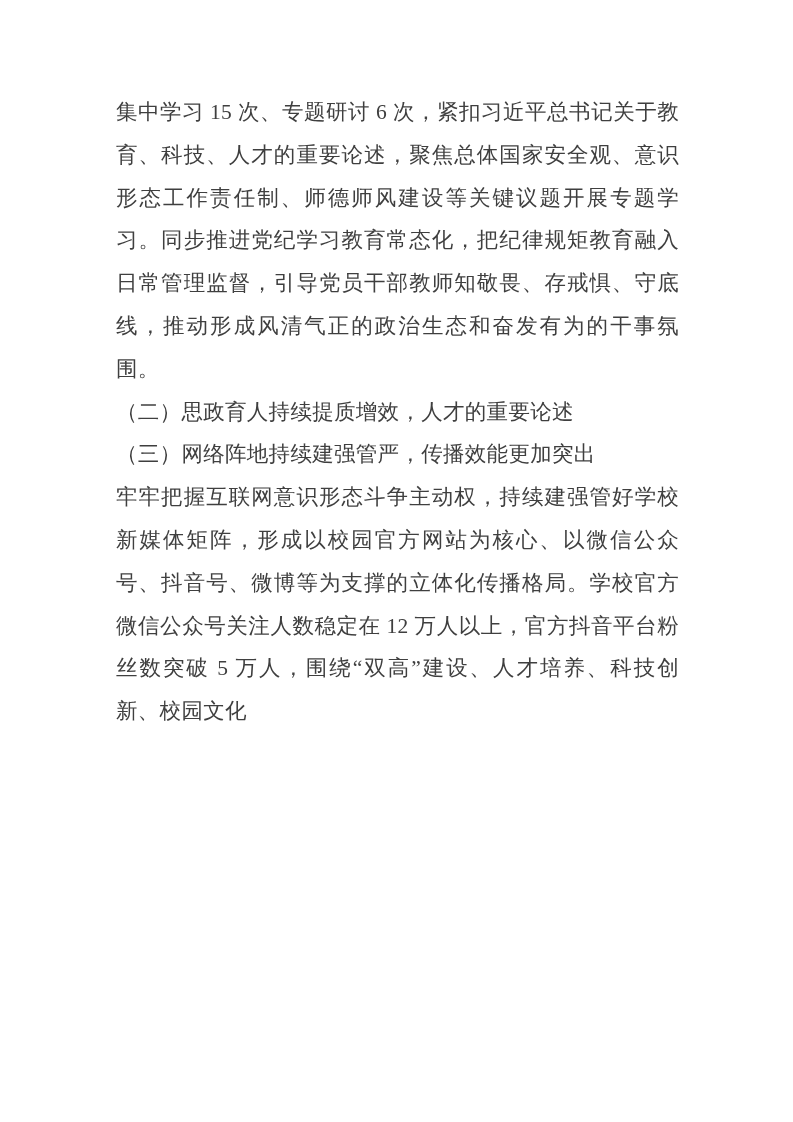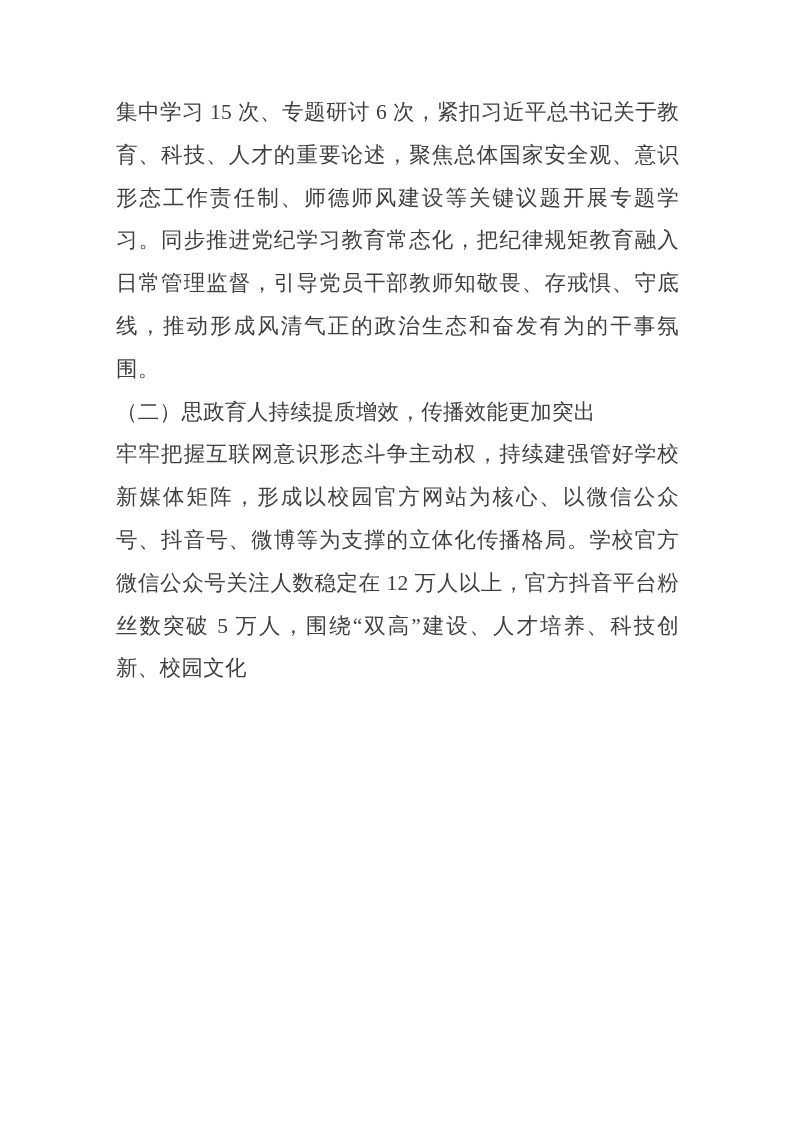--- a/index.html
+++ b/index.html
@@ -37,16 +37,17 @@
       margin: 0;
       padding: 0;
     }
   </style>
 </head>
 <body>
 
 <div class="page">
   <div class="content">
     <p class="para">集中学习 15 次、专题研讨 6 次，紧扣习近平总书记关于教育、科技、人才的重要论述，聚焦总体国家安全观、意识形态工作责任制、师德师风建设等关键议题开展专题学习。同步推进党纪学习教育常态化，把纪律规矩教育融入日常管理监督，引导党员干部教师知敬畏、存戒惧、守底线，推动形成风清气正的政治生态和奋发有为的干事氛围。</p>
-    <p class="para heading">（二）思政育人持续提质增效，传播效能更加突出</p>
+    <p class="para heading">（二）思政育人持续提质增效，人才的重要论述</p>
+    <p class="para heading">（三）网络阵地持续建强管严，传播效能更加突出</p>
     <p class="para">牢牢把握互联网意识形态斗争主动权，持续建强管好学校新媒体矩阵，形成以校园官方网站为核心、以微信公众号、抖音号、微博等为支撑的立体化传播格局。学校官方微信公众号关注人数稳定在 12 万人以上，官方抖音平台粉丝数突破 5 万人，围绕“双高”建设、人才培养、科技创新、校园文化</p>
   </div>
 </div>
 
 </body></html>

